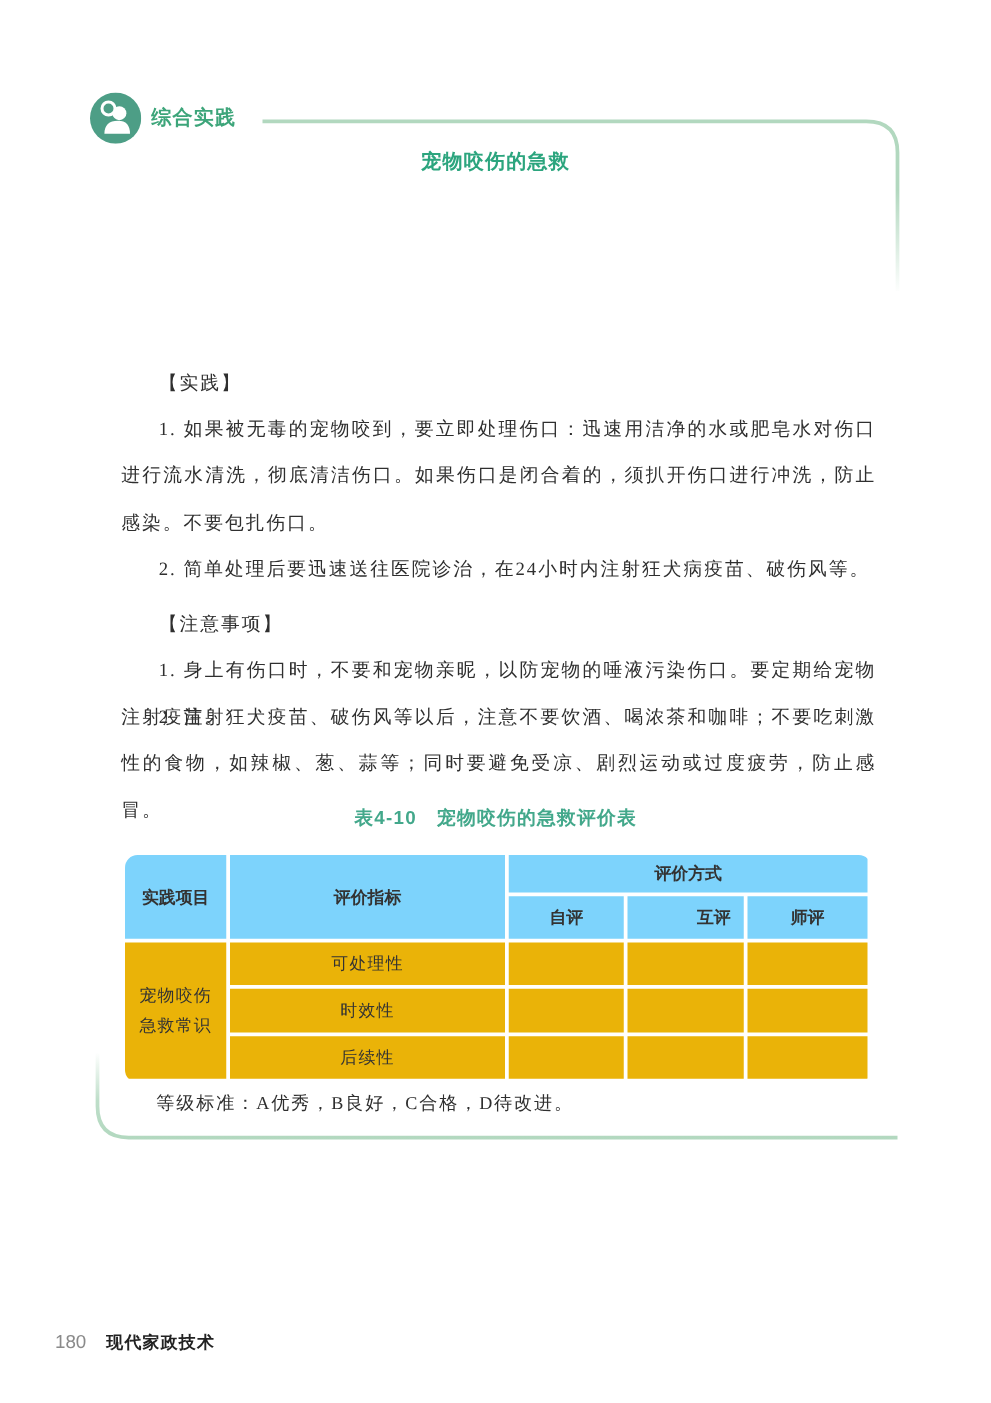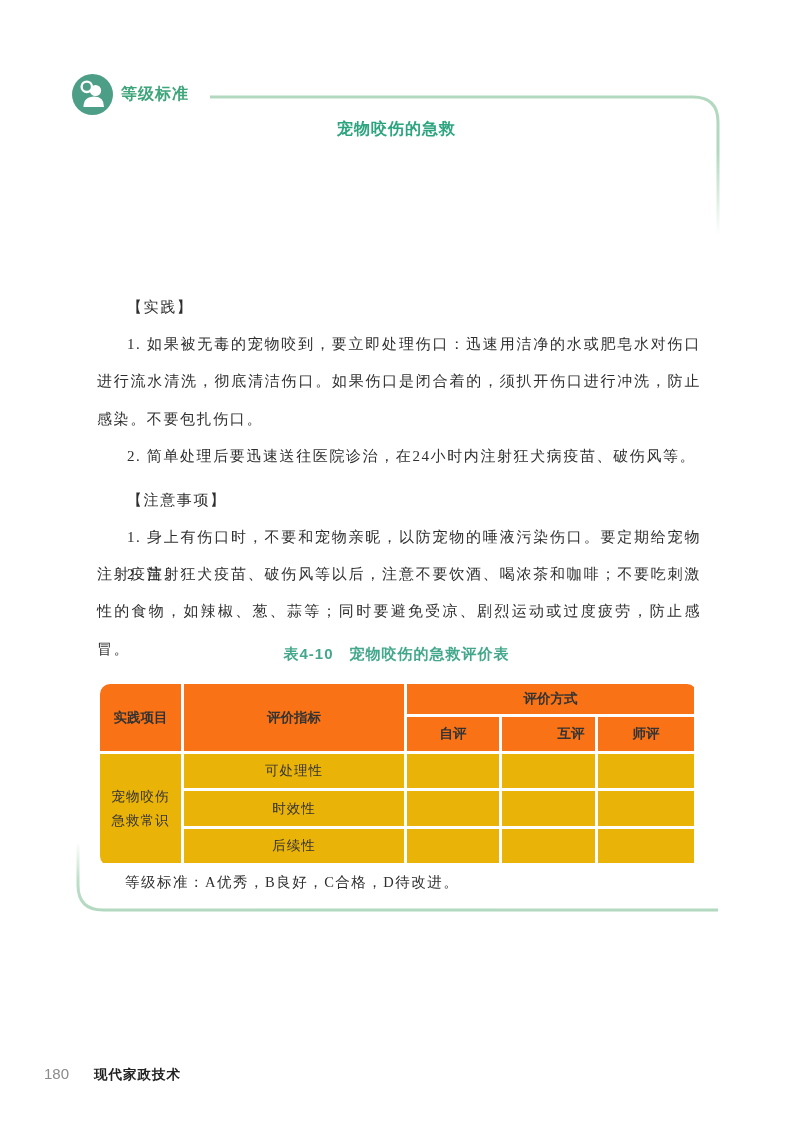--- a/index.html
+++ b/index.html
@@ -62,21 +62,21 @@
     grid-template-rows: 30px 34px 34px 35px 34px;
     gap: 3px;
     background: #ffffff;
     border-radius: 10px; overflow: hidden;
   }
   .cell {
     display: flex; align-items: center; justify-content: center;
     font-size: 13.5px; text-align: center;
   }
   .hcell {
-    background: #f97316;
+    background: #7dd3fc;
     font-family: "Liberation Sans", "DejaVu Sans", sans-serif;
     font-weight: bold; color: #333333;
   }
   .bcell { background: #eab308; color: #333333; letter-spacing: 1px; }
   .c-item   { grid-column: 1; grid-row: 1 / span 2; }
   .c-indic  { grid-column: 2; grid-row: 1 / span 2; }
   .c-method { grid-column: 3 / span 3; grid-row: 1; }
   .c-self   { grid-column: 3; grid-row: 2; }
   .c-peer   { grid-column: 4; grid-row: 2; padding-left: 45px; }
   .c-teach  { grid-column: 5; grid-row: 2; }
@@ -86,21 +86,21 @@
     position: absolute; left: 125px; top: 873px;
     font-size: 14.5px; letter-spacing: 1.5px; color: #2f2f2f;
   }
 
   .footer { position: absolute; left: 44px; top: 1065px; display: flex; align-items: baseline; }
   .page-number {
     font-family: "Liberation Sans", "DejaVu Sans", sans-serif;
     font-size: 15px; color: #8a8a8a;
   }
   .book-title {
-    margin-left: 25px;
+    margin-left: 16px;
     font-family: Liberation Mono, monospace;
     font-size: 13.5px; font-weight: bold; color: #222222; letter-spacing: 1px;
   }
 </style>
 </head>
 <body>
 
 <div class="page">
 
   <svg class="frame-svg" viewBox="0 0 793 1122">
@@ -121,21 +121,21 @@
   </svg>
 
   <div class="header-band">
     <svg class="badge-icon" viewBox="0 0 41 41">
       <circle cx="20.5" cy="20.5" r="20.5" fill="#4d9e86"></circle>
       <circle cx="23.5" cy="16.5" r="5.6" fill="#ffffff"></circle>
       <path d="M11.5 33 Q11.5 22.5 22.5 22.5 Q32 22.5 32 33 Z" fill="#ffffff"></path>
       <circle cx="14.8" cy="12.8" r="5.2" fill="#4d9e86" stroke="#ffffff" stroke-width="2.4"></circle>
       <line x1="18.4" y1="16.6" x2="21.6" y2="20" stroke="#ffffff" stroke-width="2.4" stroke-linecap="round"></line>
     </svg>
-    <span class="badge-label">等级标准</span>
+    <span class="badge-label">综合实践</span>
   </div>
 
   <div class="page-title">宠物咬伤的急救</div>
 
 
   <p class="bodytext practice-h indent">【实践】</p>
   <p class="bodytext practice-i1 indent">1. 如果被无毒的宠物咬到，要立即处理伤口：迅速用洁净的水或肥皂水对伤口进行流水清洗，彻底清洁伤口。如果伤口是闭合着的，须扒开伤口进行冲洗，防止感染。不要包扎伤口。</p>
   <p class="bodytext practice-i2 indent">2. 简单处理后要迅速送往医院诊治，在24小时内注射狂犬病疫苗、破伤风等。</p>
 
   <p class="bodytext notes-h indent">【注意事项】</p>

